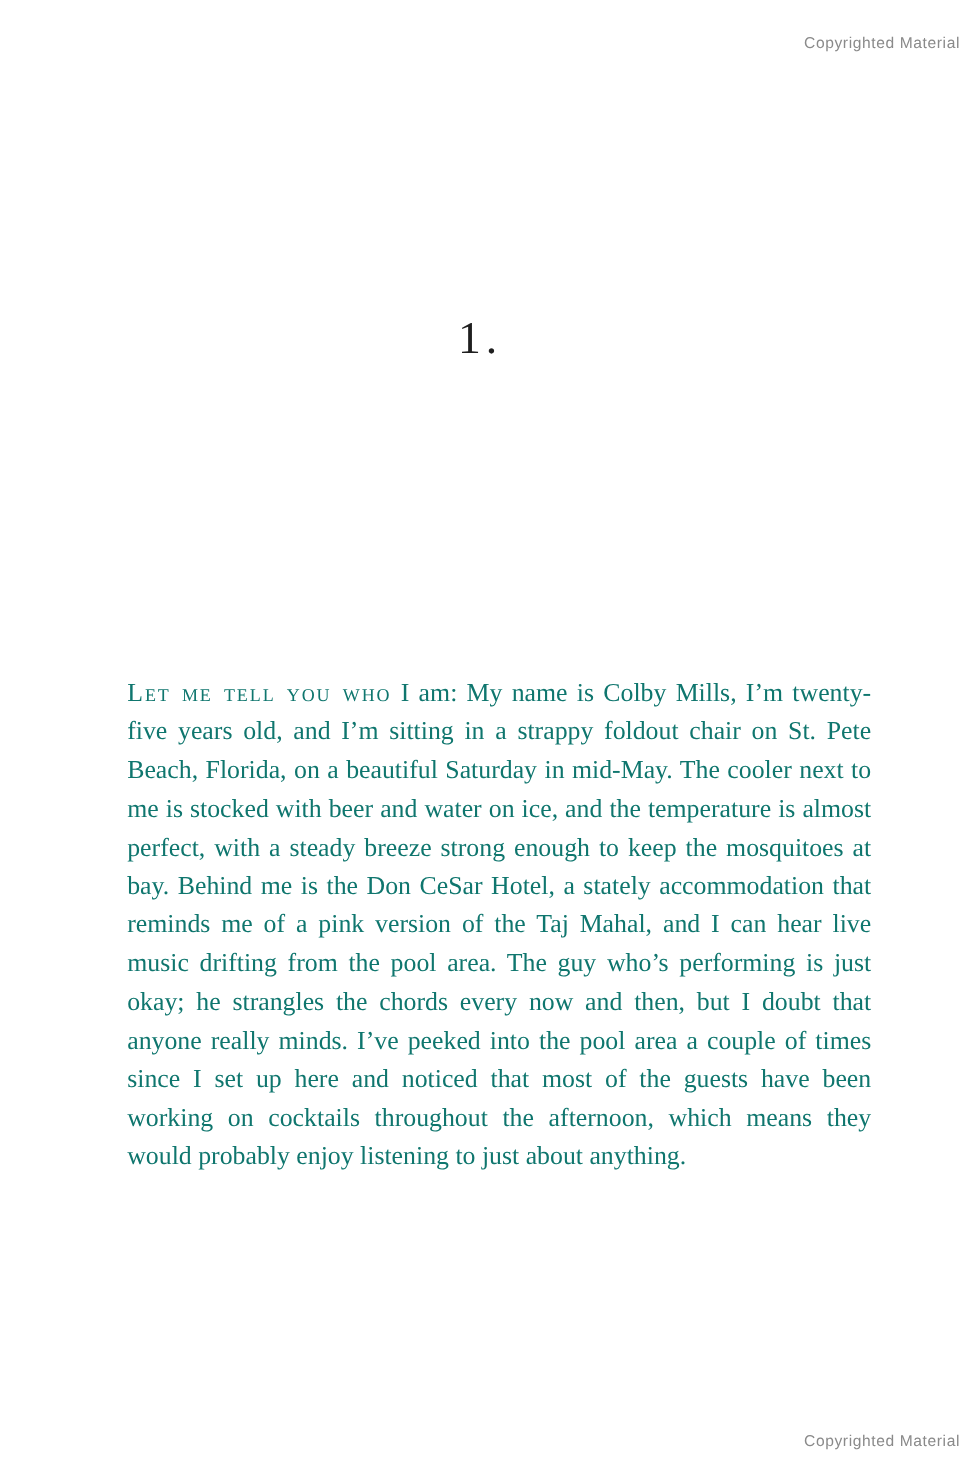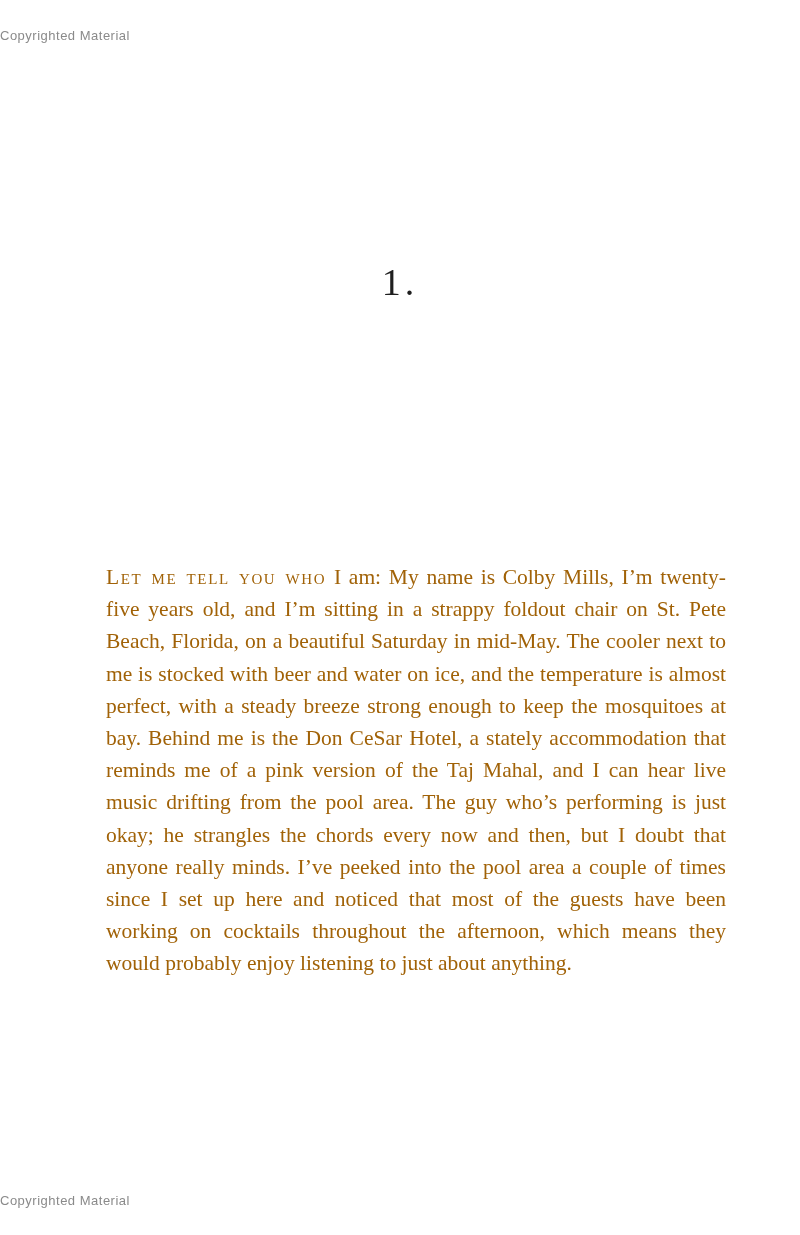--- a/index.html
+++ b/index.html
@@ -11,21 +11,21 @@
     position: relative;
     width: 800px;
     height: 1235px;
     background: #ffffff;
     overflow: hidden;
   }
   .copyright-notice {
     position: absolute;
     left: 0;
     width: 100%;
-    text-align: left;
+    text-align: right;
     font-family: "Liberation Sans", sans-serif;
     font-size: 13px;
     letter-spacing: 0.5px;
     color: #8a8a8a;
   }
   .copyright-notice.top { top: 28px; }
   .copyright-notice.bottom { top: 1193px; }
   .chapter-number {
     position: absolute;
     top: 260px;
@@ -39,21 +39,21 @@
   }
   .body-text {
     position: absolute;
     top: 561px;
     left: 106px;
     width: 620px;
     font-family: "Liberation Serif", serif;
     font-size: 21.5px;
     line-height: 32.2px;
     text-align: justify;
-    color: #a16207;
+    color: #0f766e;
   }
   .para {
     margin: 0;
     padding: 0;
   }
   .para.indented {
     text-indent: 28px;
   }
   .smallcaps {
     font-variant: small-caps;

